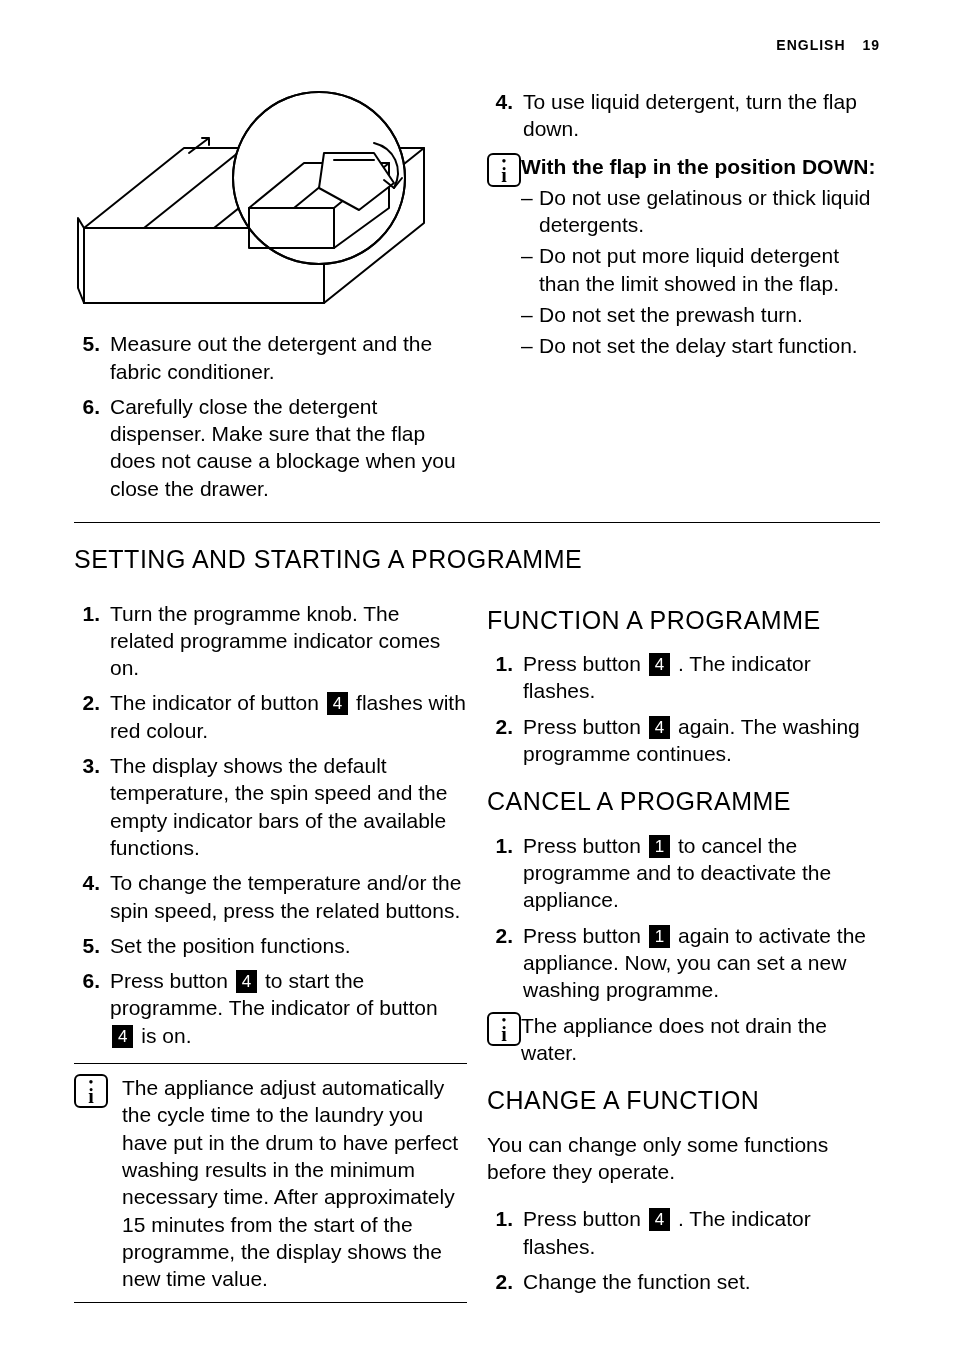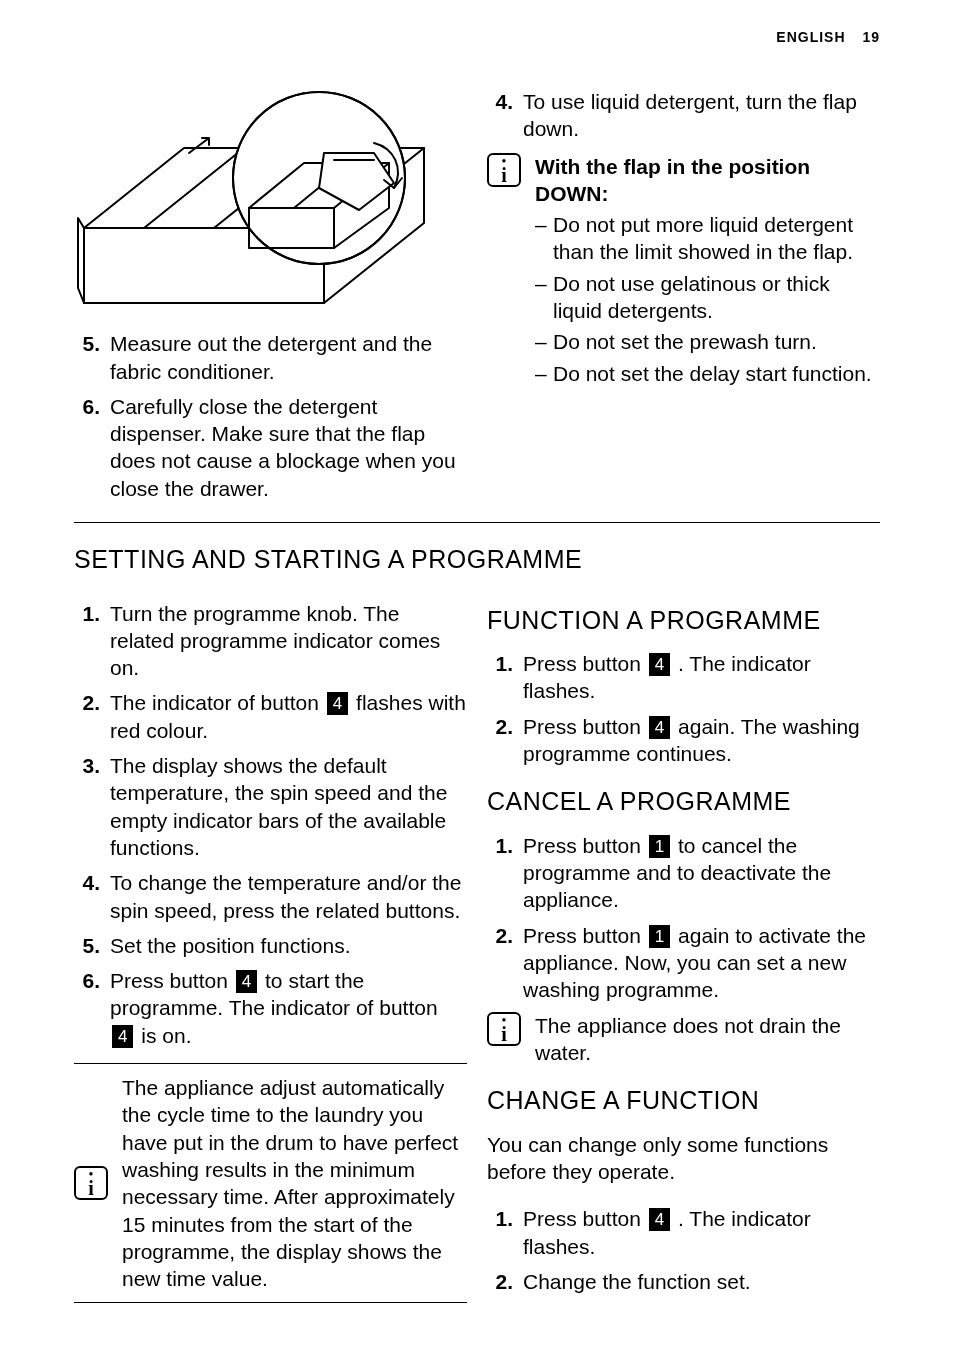--- a/index.html
+++ b/index.html
@@ -9,21 +9,21 @@
     background: #fff;
     font-family: "Helvetica Neue", Arial, sans-serif;
     color: #000;
     padding: 40px 74px 40px 74px;
     font-size: 21px;
     line-height: 1.3;
     position: relative;
   }
   .page-head {
     position: absolute;
-    top: 28px;
+    top: 36px;
     right: 74px;
     font-size: 14px;
     letter-spacing: 1px;
     text-align: center;
   }
   .page-head .lang { font-weight: bold; margin-right: 12px; }
   .page-head .num { font-weight: bold; }
 
   .top-area {
     margin-top: 48px;
@@ -45,21 +45,21 @@
   }
   ol.num > li > .n {
     width: 36px;
     flex-shrink: 0;
     text-align: right;
     font-weight: bold;
     padding-right: 10px;
   }
   ol.num > li > .t { flex: 1; }
 
-  .info-row { display: flex; gap: 14px; margin-top: 10px; }
+  .info-row { display: flex; margin-top: 10px; }
   .info-icon {
     width: 34px; height: 34px;
     border: 2px solid #000;
     border-radius: 6px;
     flex-shrink: 0;
     position: relative;
     font-family: Georgia, serif;
   }
   .info-icon:before {
     content: "•";
@@ -103,21 +103,21 @@
     display: inline-block;
     background: #000;
     color: #fff;
     font-size: 17px;
     line-height: 1;
     padding: 3px 6px 3px 6px;
     margin: 0 2px;
     vertical-align: 1px;
   }
 
-  .note-box-wrap { border-top: 1.5px solid #000; border-bottom: 1.5px solid #000; padding: 10px 0 10px 0; margin-top: 14px; display:flex; gap: 14px; align-items: center;}
+  .note-box-wrap { border-top: 1.5px solid #000; border-bottom: 1.5px solid #000; padding: 10px 0 10px 0; margin-top: 14px; display:flex; gap: 14px;}
   .note-box-wrap .body { flex:1; }
 
   p.para { margin-bottom: 20px; }
 </style>
 </head>
 <body>
 
 <div class="page-head">
   <span class="lang">ENGLISH</span>
   <span class="num">19</span>
@@ -175,22 +175,22 @@
         <span class="n">4.</span>
         <span class="t">To use liquid detergent, turn the flap down.</span>
       </li>
     </ol>
 
     <div class="info-row">
       <div class="info-icon"></div>
       <div class="body">
         <div class="bold">With the flap in the position DOWN:</div>
         <ul class="dash">
+          <li>Do not use gelatinous or thick liquid detergents.</li>
           <li>Do not put more liquid detergent than the limit showed in the flap.</li>
-          <li>Do not use gelatinous or thick liquid detergents.</li>
           <li>Do not set the prewash turn.</li>
           <li>Do not set the delay start function.</li>
         </ul>
       </div>
     </div>
   </div>
 </div>
 
 <hr class="rule">
 

